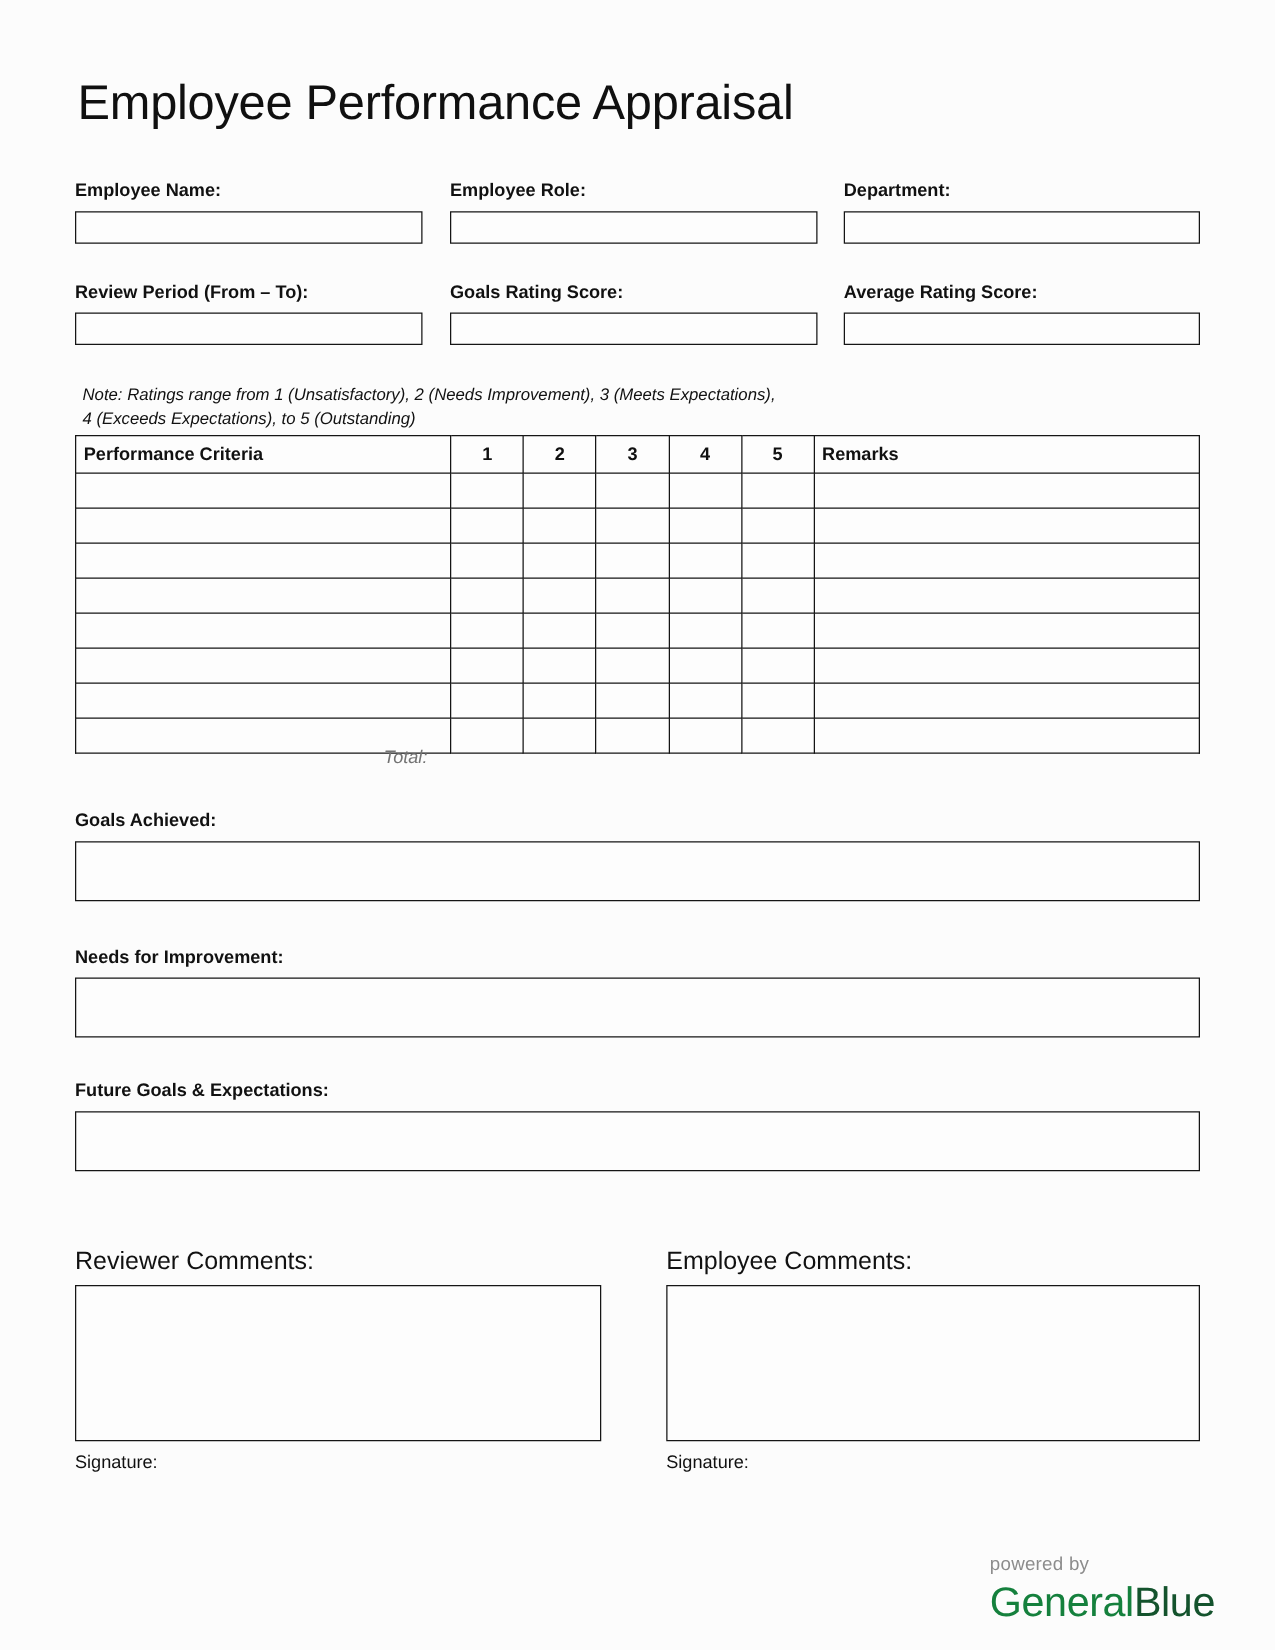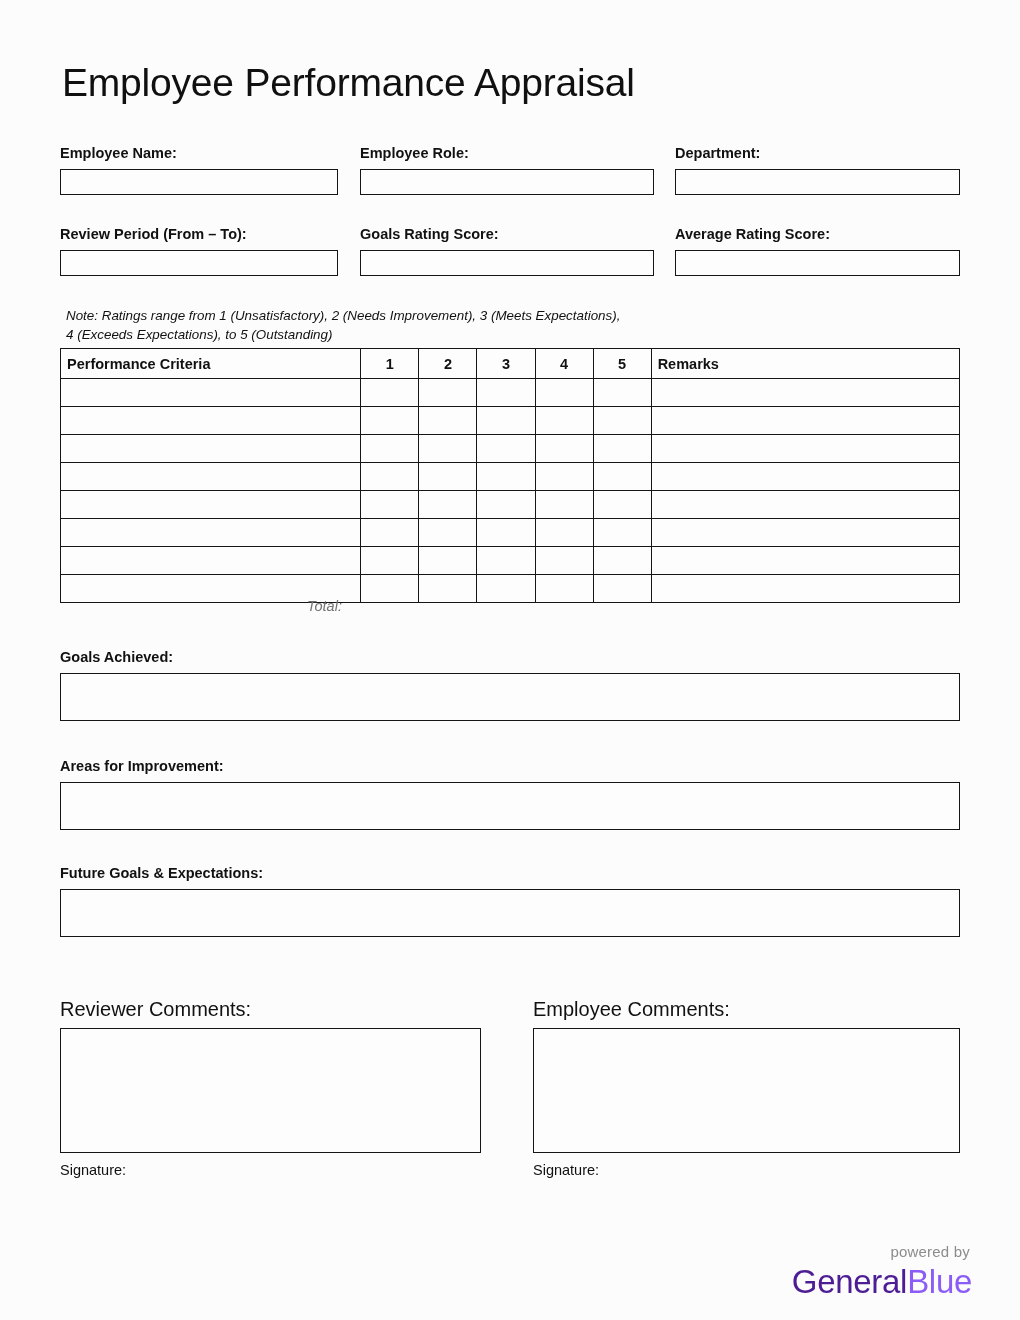--- a/index.html
+++ b/index.html
@@ -180,39 +180,39 @@
     font-size: 14.5px;
     font-weight: 400;
     color: #111111;
   }
 
   
   .footer-logo {
     position: absolute;
     right: 48px;
     bottom: 22px;
-    text-align: right;
+    text-align: left;
     line-height: 1;
   }
   .powered-by {
     font-size: 15px;
     color: #8c8c8c;
     font-weight: 400;
     letter-spacing: 0.2px;
     margin-bottom: 6px;
     margin-right: 2px;
   }
   .brand {
     font-size: 33px;
     font-weight: 400;
     letter-spacing: -0.3px;
     white-space: nowrap;
   }
-  .brand .brand-general { color: #4c1d95; }
-  .brand .brand-blue    { color: #8b5cf6; margin-top: 41px; }
+  .brand .brand-general { color: #15803d; }
+  .brand .brand-blue    { color: #14532d; margin-top: 41px; }
 </style>
 </head>
 <body>
 
 <div class="page">
 
   <div class="doc-title">Employee Performance Appraisal</div>
 
   <div class="field-row row1">
     <div class="field c1">
@@ -347,21 +347,21 @@
   </table>
 
   <div class="total-label">Total:</div>
 
   <div class="wide-section sec-goals">
     <div class="sec-label">Goals Achieved:</div>
     <div class="sec-box"></div>
   </div>
 
   <div class="wide-section sec-improvement">
-    <div class="sec-label">Areas for Improvement:</div>
+    <div class="sec-label">Needs for Improvement:</div>
     <div class="sec-box"></div>
   </div>
 
   <div class="wide-section sec-future">
     <div class="sec-label">Future Goals &amp; Expectations:</div>
     <div class="sec-box"></div>
   </div>
 
   <div class="comments-row">
     <div class="comment-col left">

